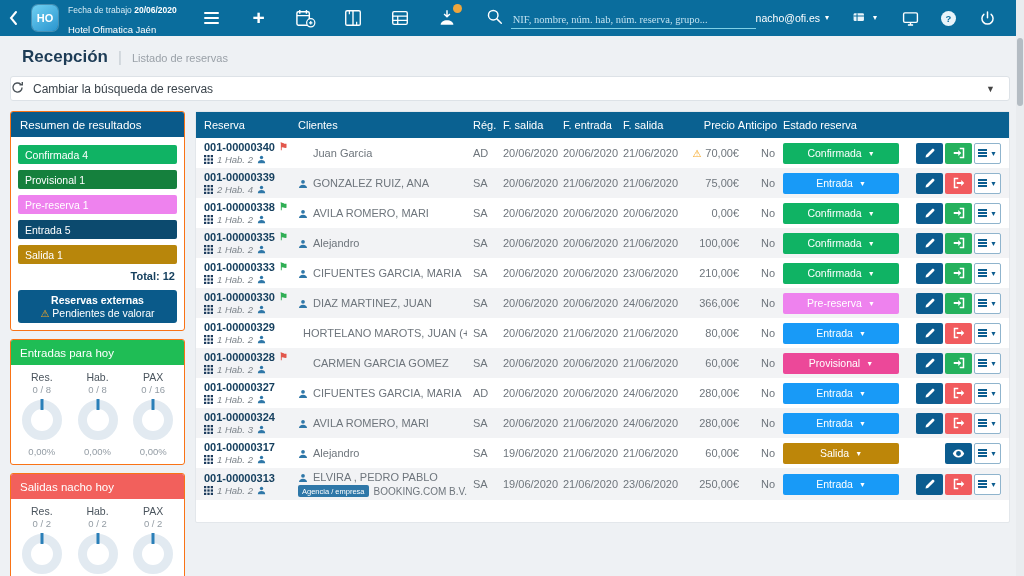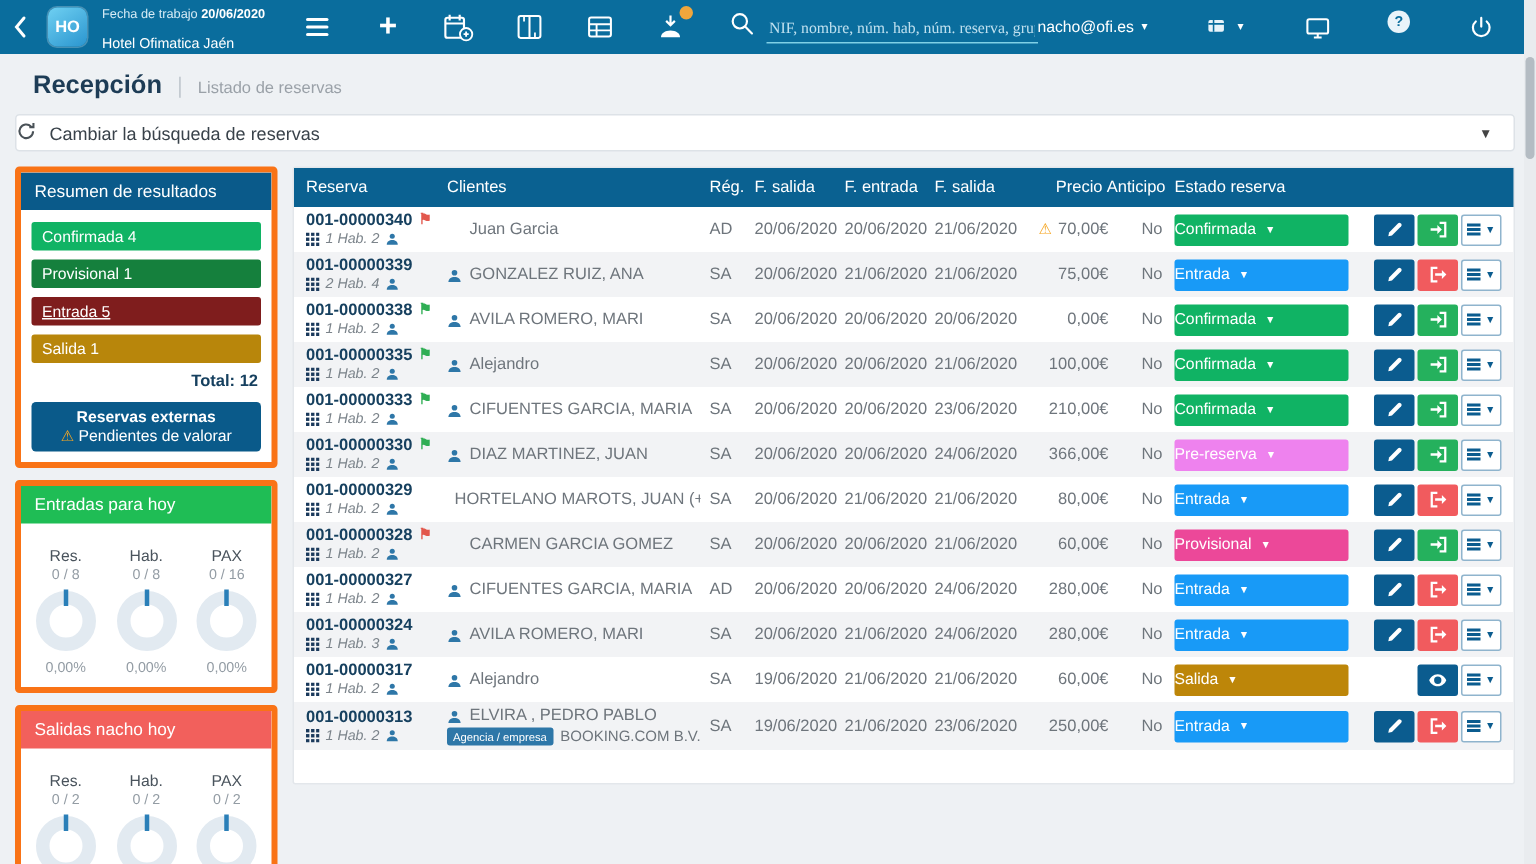--- a/index.html
+++ b/index.html
@@ -17,49 +17,49 @@
   .hotel-info .l2{font-size:9.5px;color:#fff}
   .tb-icons{display:flex;align-items:center;gap:25px}
   .tb-ic{position:relative;display:flex;align-items:center;justify-content:center;width:22px;height:22px;cursor:pointer}
   .hamb{display:flex;flex-direction:column;gap:3px}
   .hamb i{display:block;width:15px;height:2.2px;background:#fff;border-radius:1px}
   .plus{font-size:21px;font-weight:bold;line-height:1;padding-bottom:2px}
   .badge-dot{position:absolute;top:-3px;right:-4px;width:9px;height:9px;border-radius:50%;background:#f0a63c;font-size:6.5px;color:#7b4a00;display:flex;align-items:center;justify-content:center}
   .tb-search{display:flex;align-items:flex-end;gap:8px;margin-left:28px;flex:1;max-width:372px}
   .tb-search input{background:transparent;border:none;border-bottom:1px solid #7fd0e6;outline:none;color:#eaf6fb;font-size:10.5px;width:100%;padding:3px 2px;font-family:Liberation Serif, serif}
   .tb-search input::placeholder{color:#bfe0ef}
-  .tb-right{display:flex;gap:36px;margin-left:auto}
+  .tb-right{display:flex;align-items:center;gap:20px;margin-left:auto}
   .user-chip{font-size:10.5px;display:flex;align-items:center;gap:5px;cursor:pointer;white-space:nowrap}
   .caret{font-size:8px;line-height:1}
   .help-circle{width:15px;height:15px;border-radius:50%;background:#e9f4fa;color:#0a6d9d;font-size:9.5px;font-weight:bold;display:flex;align-items:center;justify-content:center}
 
   
   .content{padding:9px 14px 0 10px}
   .page-head{display:flex;align-items:baseline;gap:10px;margin:2px 0 9px 12px}
   .page-title{font-size:17px;font-weight:bold;color:#1d3c56}
   .page-sep{color:#c4cbd1;font-size:15px}
   .page-sub{font-size:11px;color:#9aa1a8}
   .search-toggle{background:#fff;border:1px solid #dde2e7;border-radius:3px;height:25px;display:flex;align-items:center;gap:9px;padding:0 0;font-size:12px;color:#39424a;cursor:pointer;position:relative;margin-bottom:10px}
   .search-toggle .dd-caret{position:absolute;right:14px;color:#444;font-size:9px}
 
   .cols{display:flex;gap:10px;align-items:flex-start}
 
   
   .sidebar{width:175px;flex:none}
-  .panel{background:#fff;border:4px solid #f97316;border-radius:3px;margin-bottom:8px;overflow:hidden}
+  .panel{background:#fff;border:1px solid #f97316;border-radius:3px;margin-bottom:8px;overflow:hidden}
   .panel-h{height:25px;display:flex;align-items:center;padding:0 9px;color:#fff;font-size:11.5px}
   .ph-blue{background:#0a5a8a}.ph-green{background:#1fbd55}.ph-red{background:#f2605c}
   .panel-b{padding:8px 7px 7px}
   .status-bar{height:19px;border-radius:2px;margin-bottom:6px;padding:0 7px;font-size:10.5px;color:#fff;display:flex;align-items:center;cursor:pointer}
   .total-line{font-size:11px;font-weight:bold;color:#16405f;text-align:right;margin:2px 2px 8px}
   .external-btn{display:block;width:100%;background:#0a5a8a;border:none;border-radius:3px;color:#fff;padding:4px 2px;cursor:pointer;font-family:"Liberation Sans",sans-serif}
   .external-btn .e1{font-size:10.5px;font-weight:bold}
   .external-btn .e2{font-size:10.5px;margin-top:1px}
   .warn-tri{color:#f5a623;font-style:normal;font-size:10px}
-  .metrics{display:flex;padding:16px 3px 7px}
+  .metrics{display:flex;padding:6px 3px 7px}
   .metric{flex:1;text-align:center}
   .m-label{font-size:10.5px;color:#4a545d}
   .m-value{font-size:9.5px;color:#939ca4;margin:1px 0 5px}
   .donut{width:40px;height:40px;border:9px solid #e2eaf1;border-radius:50%;margin:0 auto;position:relative}
   .donut::before{content:"";position:absolute;top:-10px;left:50%;transform:translateX(-50%);width:3px;height:11px;background:#2a7fb8}
   .m-pct{font-size:9.5px;color:#939ca4;margin-top:6px}
 
   
   .table-card{flex:1;background:#fff;border:1px solid #e3e7eb;border-radius:2px;min-height:412px}
   :root{--cols:94px 175px 30px 60px 60px 60px 58px 42px 122px 1fr}
@@ -71,21 +71,21 @@
   .flag{font-size:10px;line-height:1}
   .res-sub{display:flex;align-items:center;gap:4px;color:#7c848b;font-size:9.5px;margin-top:1px}
   .res-sub .occ{font-style:italic}
   .client-cell{display:flex;flex-direction:column;gap:2px;padding-right:6px}
   .client-line{display:flex;gap:5px;align-items:flex-end;white-space:nowrap;overflow:hidden}
   .agency-line{display:flex;gap:5px;align-items:center}
   .agency-badge{background:#2e77a8;color:#fff;font-size:7.5px;padding:1.5px 4px;border-radius:2px;white-space:nowrap}
   .company{font-size:10px;color:#6e757c;white-space:nowrap}
   .price-cell{justify-self:end;display:flex;gap:4px;align-items:center;padding-right:2px}
   .ant-cell{justify-self:end;padding-right:8px}
-  .status-btn{width:116px;height:21px;border:none;border-radius:2px;color:#fff;font-size:10.5px;display:flex;align-items:center;gap:6px;cursor:pointer;font-family:"Liberation Sans",sans-serif}
+  .status-btn{width:116px;height:21px;border:none;border-radius:2px;color:#fff;font-size:10.5px;display:flex;align-items:center;justify-content:center;gap:6px;cursor:pointer;font-family:"Liberation Sans",sans-serif}
   .status-btn .caret{font-size:7px}
   .actions{display:flex;gap:2px;justify-content:flex-end;align-items:center}
   .abtn{width:27px;height:21px;border-radius:2px;display:flex;align-items:center;justify-content:center;border:none;cursor:pointer}
   .a-edit,.a-view{background:#0b5c8f}
   .a-checkin{background:#25b15d}
   .a-checkout{background:#f15b5e}
   .a-menu{background:#fff;border:1px solid #8fb4cd;gap:3px}
   .menu-bars{display:flex;flex-direction:column;gap:1.5px}
   .menu-bars i{display:block;width:9px;height:1.6px;background:#0b5c8f}
   .a-menu .caret{color:#0b5c8f;font-size:7px}
@@ -206,21 +206,22 @@
 
   <div class="cols">
 
     <aside class="sidebar">
       <section class="panel">
         <div class="panel-h ph-blue">Resumen de resultados</div>
         <div class="panel-b">
           <div id="status-bars">
               <div class="status-bar" style="background: rgb(16, 179, 100);">Confirmada 4</div>
               <div class="status-bar" style="background: #15803d;">Provisional 1</div>
-              <div class="status-bar" style="background: #7f1d1d; text-decoration: underline;">Entrada 5</div>
+              <div class="status-bar" style="background: rgb(238, 130, 238);">Pre-reserva 1</div>
+              <div class="status-bar" style="background: #0c4a6e;">Entrada 5</div>
               <div class="status-bar" style="background: rgb(184, 134, 11);">Salida 1</div>
             </div>
           <div class="total-line">Total: 12</div>
           <button class="external-btn">
             <div class="e1">Reservas externas</div>
             <div class="e2"><i class="warn-tri">⚠</i> <span>Pendientes de valorar</span></div>
           </button>
         </div>
       </section>
 

